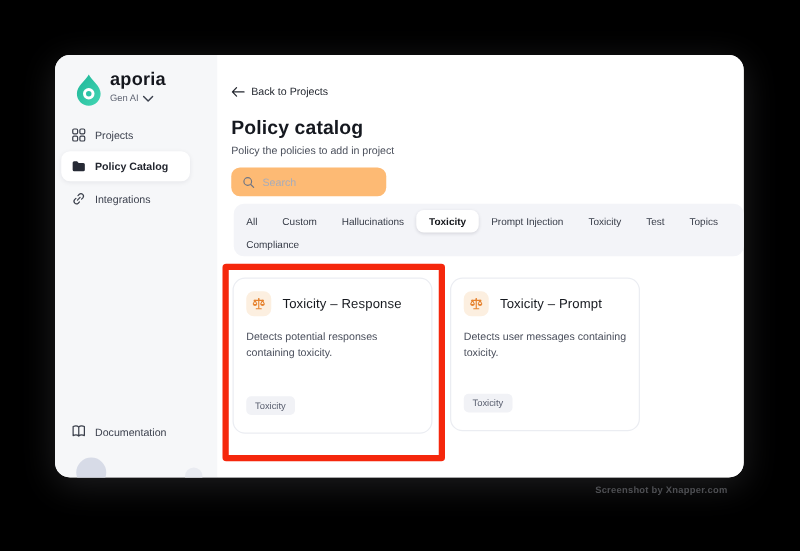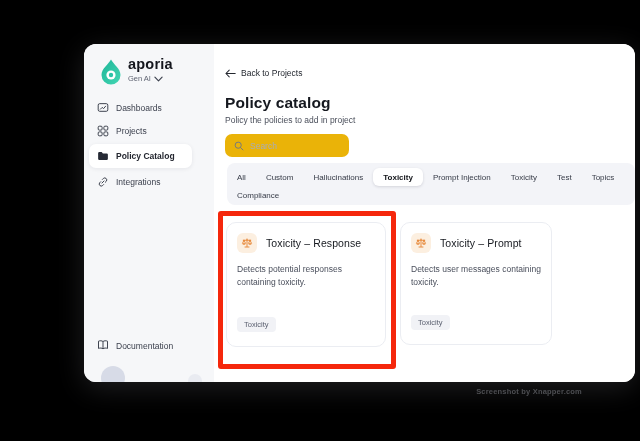--- a/index.html
+++ b/index.html
@@ -1,21 +1,21 @@
 <!DOCTYPE html>
 <html><head>
 <meta charset="utf-8">
 <style>
   html,body{margin:0;padding:0;}
   body{
     width:640px;height:441px;background:#000;position:relative;overflow:hidden;
     font-family:"Liberation Sans", sans-serif;
     -webkit-font-smoothing:antialiased;
   }
-  .stage{position:absolute;inset:0;margin-left:40px;}
+  .stage{position:absolute;inset:0;}
   
   .window{
     position:absolute;left:44px;top:44px;width:551px;height:338px;
     background:#fff;border-radius:12px;overflow:hidden;
     box-shadow:0 6px 28px rgba(140,140,150,.22);
   }
   
   .sidebar{position:absolute;left:0;top:0;width:130px;height:100%;background:#F6F7F9;}
   .logo-row{position:absolute;left:17px;top:13px;display:flex;align-items:flex-start;}
   .logo-mark{width:20px;height:26px;margin-top:2px;}
@@ -36,21 +36,21 @@
   .doc-item{position:absolute;left:13px;top:284px;height:23px;display:flex;align-items:flex-end;gap:7px;
     font-size:8.5px;font-weight:500;color:#3C414E;cursor:pointer;}
   .avatar{position:absolute;left:17px;top:322px;width:24px;height:24px;border-radius:50%;background:#D7DBE7;}
   .mini-circle{position:absolute;left:104px;top:330px;width:14px;height:14px;border-radius:50%;background:#E9EBF1;}
   
   .content{position:absolute;left:130px;top:0;right:0;bottom:0;background:#fff;}
   .back{position:absolute;left:11px;top:23px;height:12px;display:flex;align-items:center;gap:5px;
     font-size:8.5px;font-weight:500;color:#23272F;cursor:pointer;text-decoration:none;}
   .page-title{position:absolute;left:11px;top:50px;margin:0;font-size:15.5px;font-weight:700;color:#15181F;letter-spacing:.1px;}
   .subtitle{position:absolute;left:11px;top:71px;margin:0;font-size:8.5px;color:#4A4F5B;}
-  .search{position:absolute;left:11px;top:90px;width:124px;height:23px;background:#eab308;border-radius:7px;
+  .search{position:absolute;left:11px;top:90px;width:124px;height:23px;background:#fdba74;border-radius:7px;
     display:flex;align-items:center;gap:6px;padding:0 9px;box-sizing:border-box;}
   .search input{border:none;background:transparent;outline:none;font-size:8.5px;width:90px;
     font-family:"Liberation Sans",sans-serif;color:#3C414E;padding:0;}
   .search input::placeholder{color:#A7ACBA;}
   .tabs{position:absolute;left:13px;top:119px;width:408px;height:42px;background:#F3F4F8;border-radius:8px;
     padding-top:5px;box-sizing:border-box;}
   .tabs-row{display:flex;height:18px;align-items:center;}
   .tab{padding:0 10px;font-size:8px;color:#363B47;height:18px;display:flex;align-items:center;cursor:pointer;white-space:nowrap;}
   .tab.active{background:#fff;border-radius:6px;font-weight:700;color:#121419;box-shadow:0 1px 3px rgba(20,24,40,.14);}
   
@@ -99,29 +99,20 @@
                 </svg>
             </span>
           </div>
         </div>
       </div>
 
       <nav class="nav">
         <div class="nav-item">
           <span class="nicon">
             <svg width="12" height="12" viewBox="0 0 16 16">
-                <rect x="1.6" y="2.2" width="12.8" height="10.2" rx="2" fill="none" stroke="#3A3F4B" stroke-width="1.3"></rect>
-                <path d="M4.5 9.6 L6.9 7.2 L8.8 8.8 L11.5 5.6" fill="none" stroke="#3A3F4B" stroke-width="1.3" stroke-linecap="round" stroke-linejoin="round"></path>
-              </svg>
-          </span>
-          <span>Dashboards</span>
-        </div>
-        <div class="nav-item">
-          <span class="nicon">
-            <svg width="12" height="12" viewBox="0 0 16 16">
                 <g fill="none" stroke="#3A3F4B" stroke-width="1.3">
                   <rect x="1.6" y="1.6" width="5.2" height="5.2" rx="1.4"></rect>
                   <rect x="9.2" y="1.6" width="5.2" height="5.2" rx="1.4"></rect>
                   <rect x="1.6" y="9.2" width="5.2" height="5.2" rx="1.4"></rect>
                   <rect x="9.2" y="9.2" width="5.2" height="5.2" rx="1.4"></rect>
                 </g>
               </svg>
           </span>
           <span>Projects</span>
         </div>

